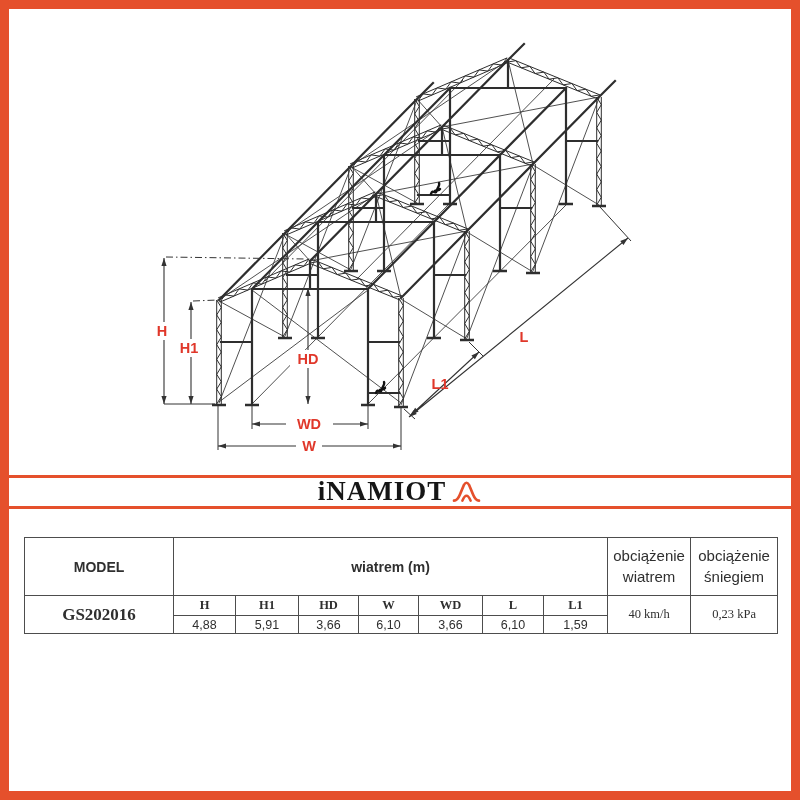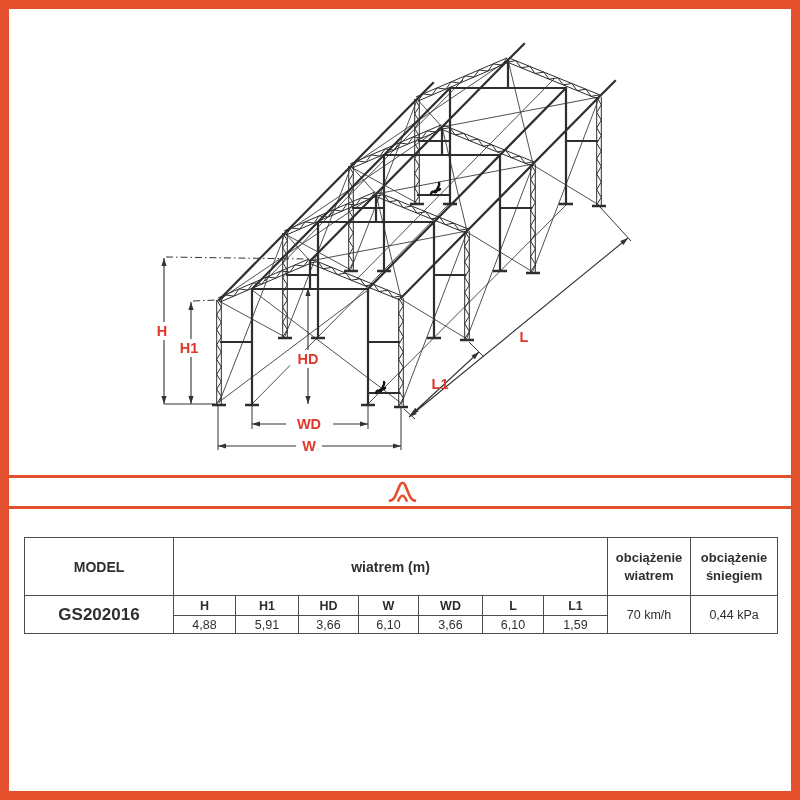--- a/index.html
+++ b/index.html
@@ -28,24 +28,24 @@
         align-items:center;justify-content:center;background:#fff0;}
   .logo-text{font-family:"Liberation Serif",serif;font-weight:bold;font-size:27px;
         color:#161616;letter-spacing:1px;line-height:1;}
   .logo-icon{margin-left:5px;display:block;}
   
   table.spec{position:absolute;left:24px;top:537px;width:753px;border-collapse:collapse;
         table-layout:fixed;color:var(--text,#2f2f2f);}
   table.spec td{border:1px solid var(--table_border,#4d4d4d);text-align:center;
         vertical-align:middle;padding:0;background:#fff;}
   tr.r1 td{height:57px;}
-  tr.r2 td{height:19px;}
+  tr.r2 td{height:19px;font-family:Liberation Serif, serif;}
   tr.r3 td{height:17px;}
   .hdr{font-weight:bold;font-size:14px;}
-  .load-hdr{font-weight:bold;font-size:13px;line-height:1.35;padding:0 4px;}
+  .load-hdr{font-weight:normal;font-size:15px;line-height:1.35;padding:0 4px;}
   .model-val{font-weight:bold;font-size:17px;}
   .subhead{font-weight:bold;font-size:12.5px;}
   .dimval{font-size:12.5px;}
   .loadval{font-size:12.5px;}
 </style>
 </head>
 <body>
 
 <div class="page">
 
@@ -82,20 +82,21 @@
       <text class="dim-label" x="308" y="364">HD</text>
       <text class="dim-label" x="309" y="429">WD</text>
       <text class="dim-label" x="309" y="451">W</text>
       <text class="dim-label" x="440" y="389">L1</text>
       <text class="dim-label" x="524" y="342">L</text>
     </g>
   </svg>
 
   <div class="rule rule-top"></div>
   <div class="logo">
+    <span class="logo-text">iNAMIOT</span>
     <svg class="logo-icon" width="31" height="25" viewBox="0 0 36 30">
       <path d="M3,26 C6,26 8,24 10,19 L15,7 Q18,2 21,7 L26,19 C28,24 30,26 33,26" fill="none" stroke="#e5502c" stroke-width="3.2" stroke-linecap="round" stroke-linejoin="round"></path>
       <path d="M13,26 Q18,14 23,26" fill="none" stroke="#e5502c" stroke-width="3" stroke-linecap="round"></path>
     </svg>
   </div>
   <div class="rule rule-bottom"></div>
 
   <table class="spec">
     <colgroup>
       <col style="width:149px">
@@ -118,22 +119,22 @@
     </tr>
     <tr class="r2">
       <td class="model-val" rowspan="2">GS202016</td>
       <td class="subhead">H</td>
       <td class="subhead">H1</td>
       <td class="subhead">HD</td>
       <td class="subhead">W</td>
       <td class="subhead">WD</td>
       <td class="subhead">L</td>
       <td class="subhead">L1</td>
-      <td class="loadval" rowspan="2">70 km/h</td>
-      <td class="loadval" rowspan="2">0,44 kPa</td>
+      <td class="loadval" rowspan="2">40 km/h</td>
+      <td class="loadval" rowspan="2">0,23 kPa</td>
     </tr>
     <tr class="r3">
       <td class="dimval">4,88</td>
       <td class="dimval">5,91</td>
       <td class="dimval">3,66</td>
       <td class="dimval">6,10</td>
       <td class="dimval">3,66</td>
       <td class="dimval">6,10</td>
       <td class="dimval">1,59</td>
     </tr>

